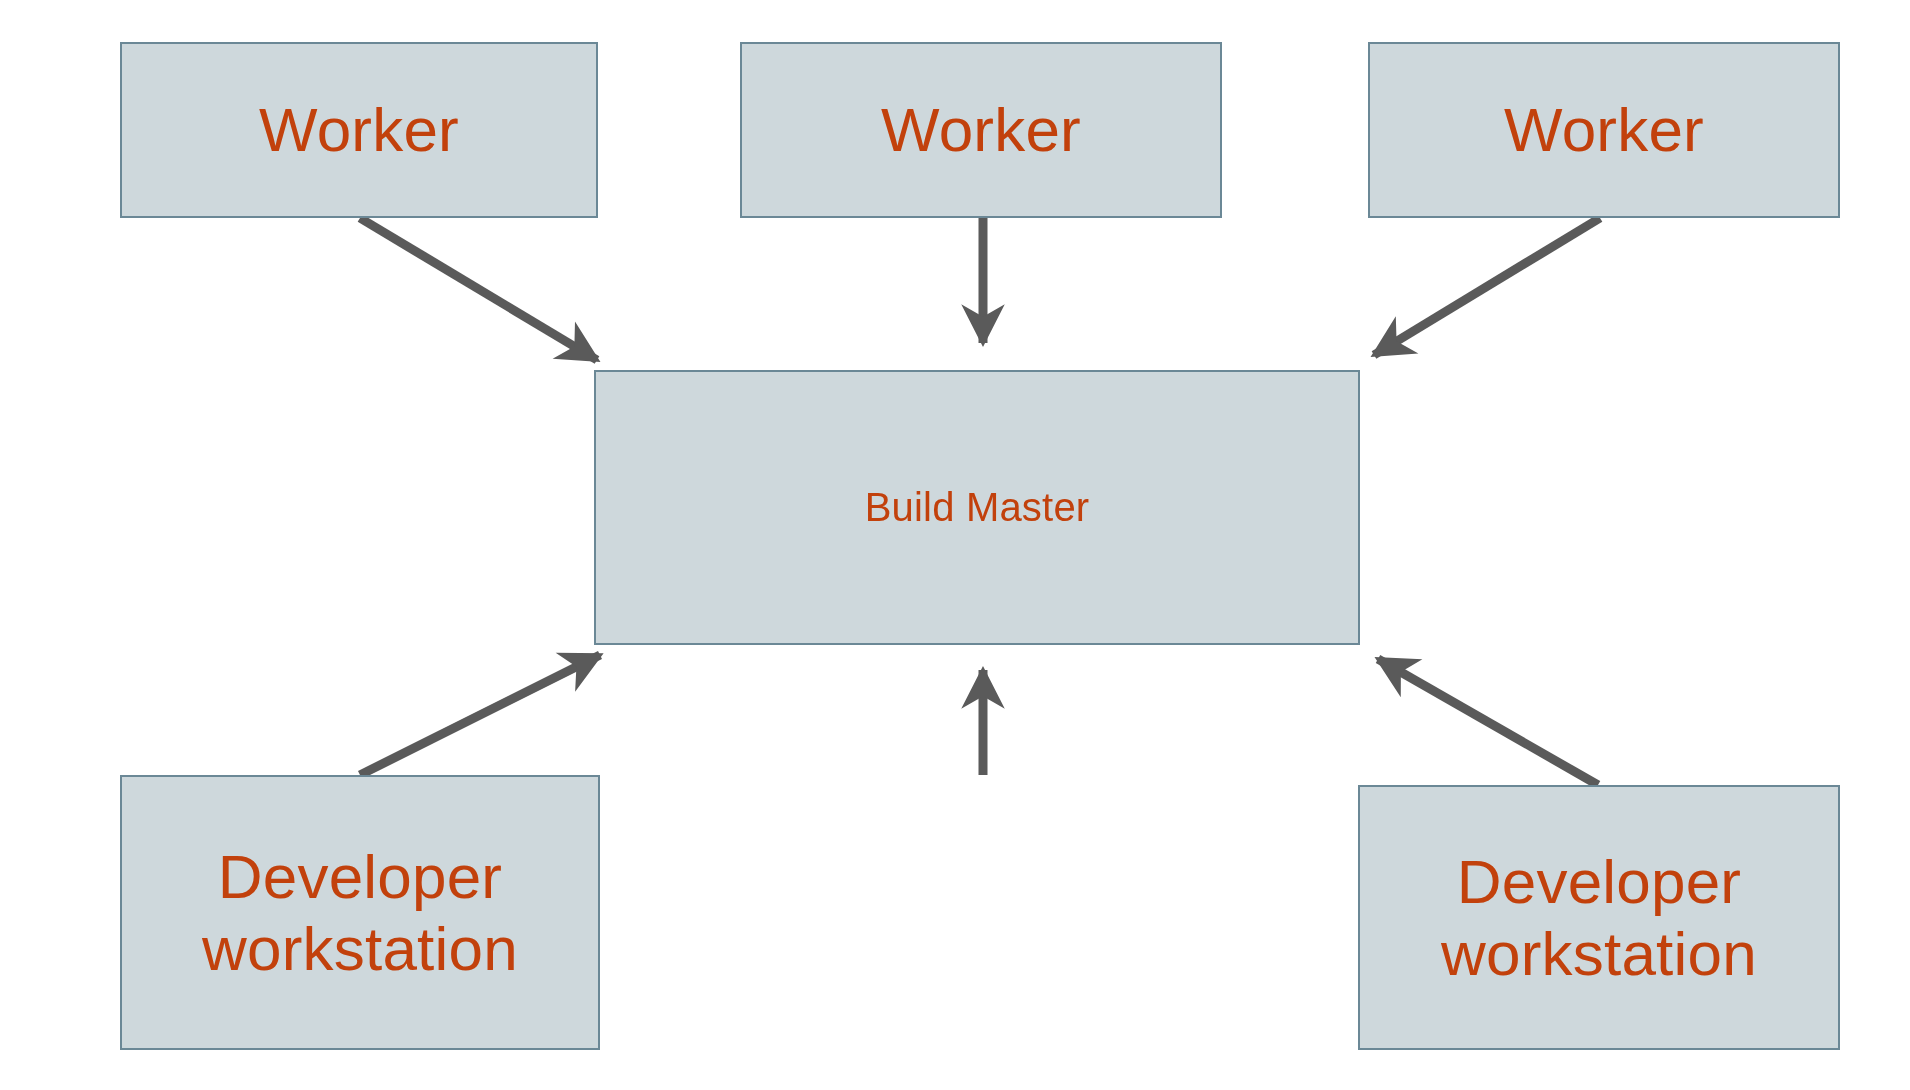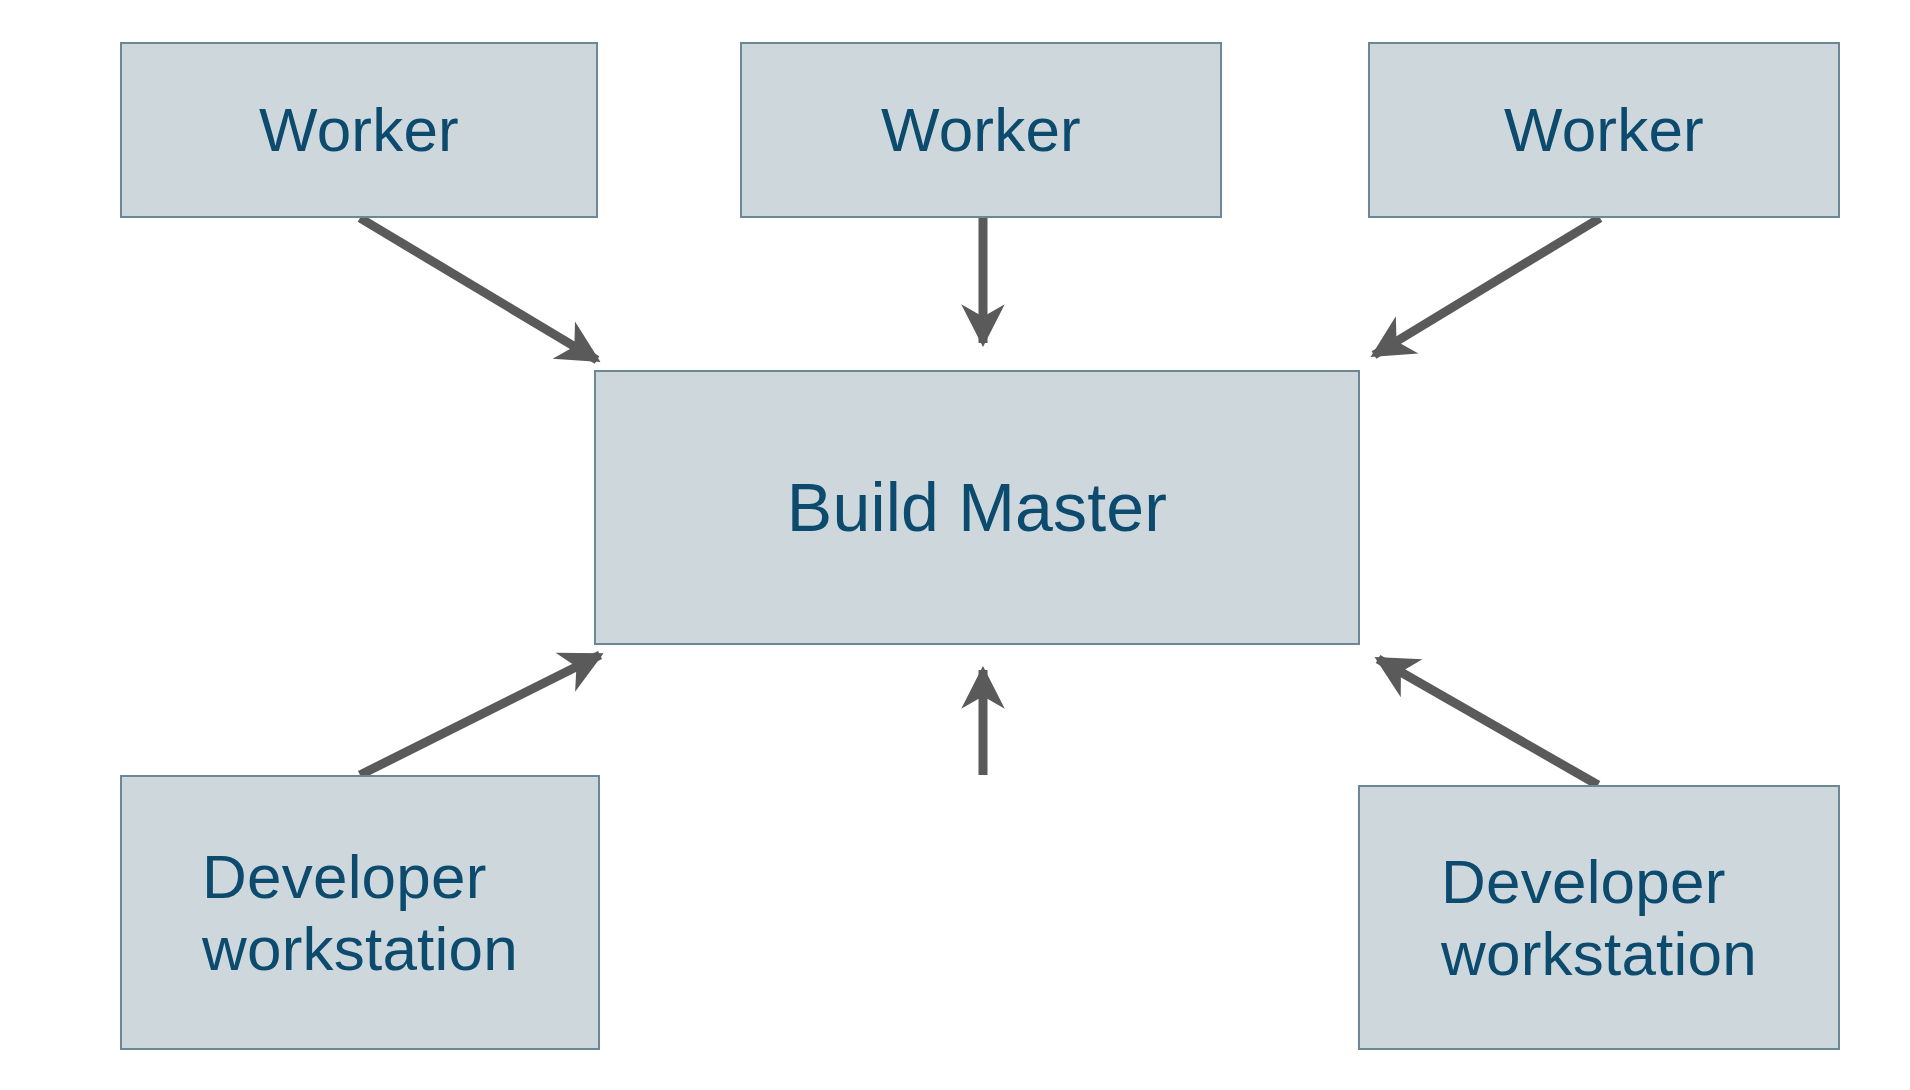--- a/index.html
+++ b/index.html
@@ -27,34 +27,35 @@
     pointer-events: none;
   }
   .node {
     position: absolute;
     box-sizing: border-box;
     background: #ced8dc;
     border: 2px solid #6b8896;
     display: flex;
     align-items: center;
     justify-content: center;
-    color: #0c4a6e;
+    text-align: center;
+    color: #c2410c;
     font-weight: 400;
     line-height: 1.16;
     white-space: pre-line;
   }
   .node-label {
     display: block;
     white-space: pre-line;
     letter-spacing: 0.2px;
   }
   .n-worker-left   { left:120px;  top:42px;  width:478px; height:176px; font-size:62px; }
   .n-worker-mid    { left:740px;  top:42px;  width:482px; height:176px; font-size:62px; }
   .n-worker-right  { left:1368px; top:42px;  width:472px; height:176px; font-size:62px; }
-  .n-build-master  { left:594px;  top:370px; width:766px; height:275px; font-size:68px; }
+  .n-build-master  { left:594px;  top:370px; width:766px; height:275px; font-size:40px; }
   .n-dev-left      { left:120px;  top:775px; width:480px; height:275px; font-size:62px; }
   .n-ci-server     { left:740px;  top:775px; width:482px; height:275px; font-size:62px; }
   .n-dev-right     { left:1358px; top:785px; width:482px; height:265px; font-size:62px; }
 </style>
 </head>
 <body>
 
 <div id="stage">
 
   <svg id="edges" viewBox="0 0 1910 1090" width="1910" height="1090" xmlns="http://www.w3.org/2000/svg" aria-hidden="true">

